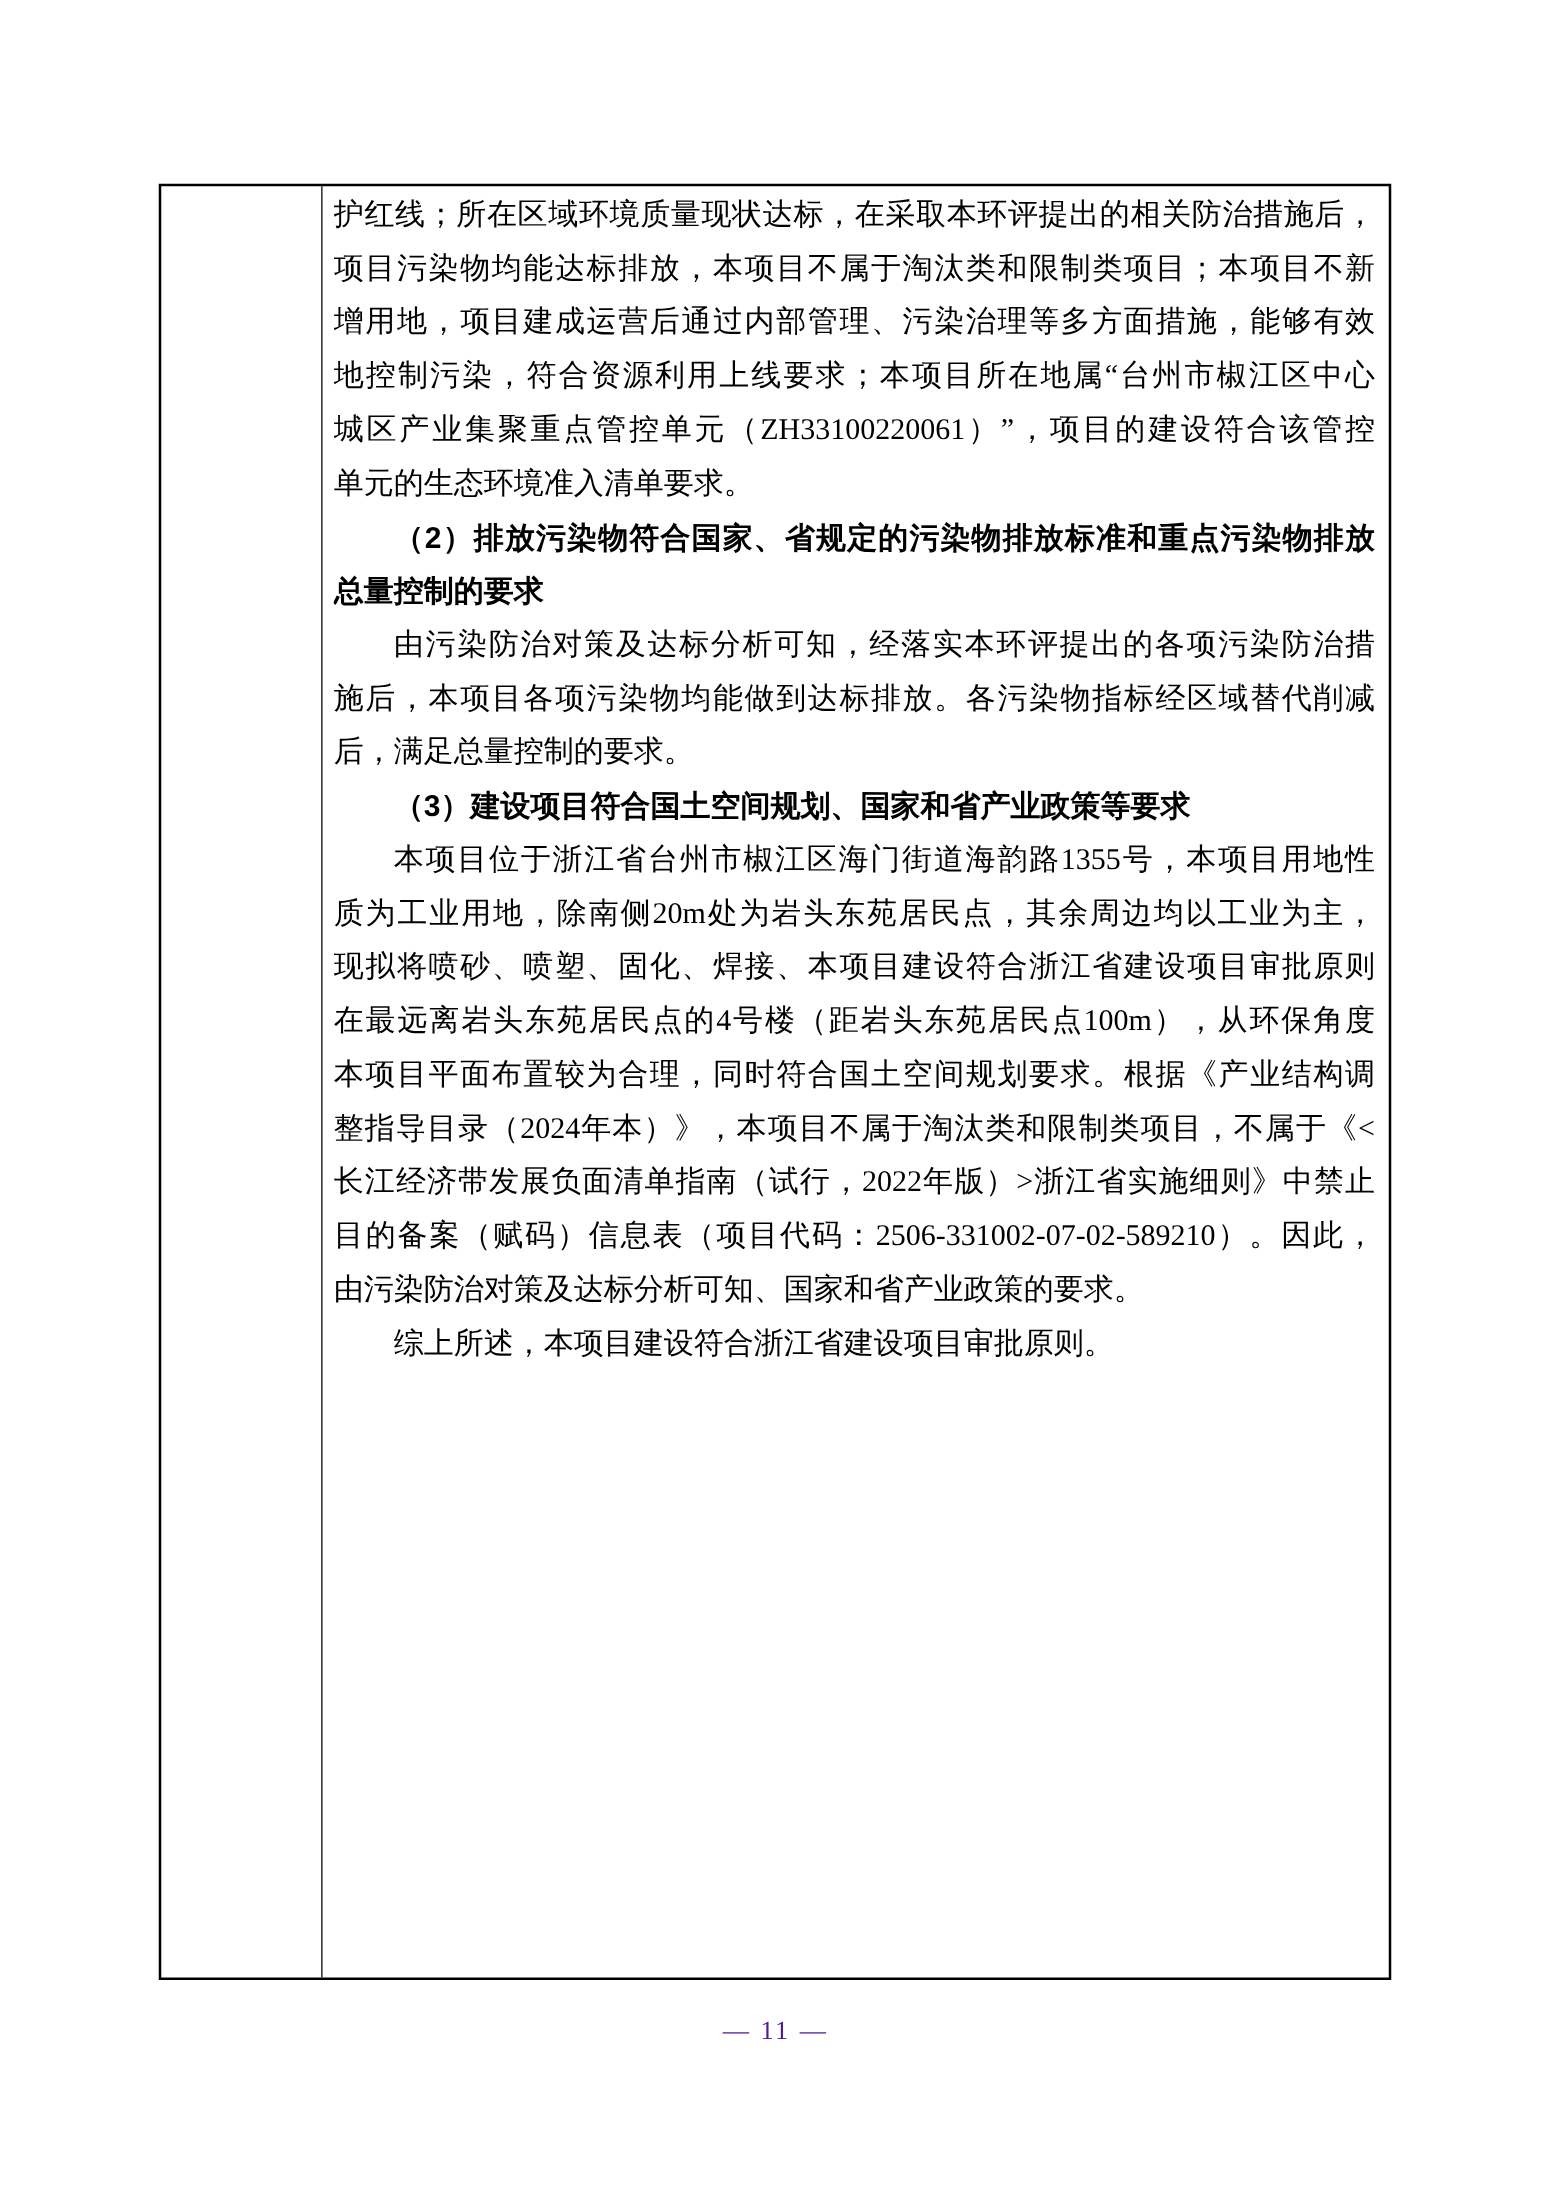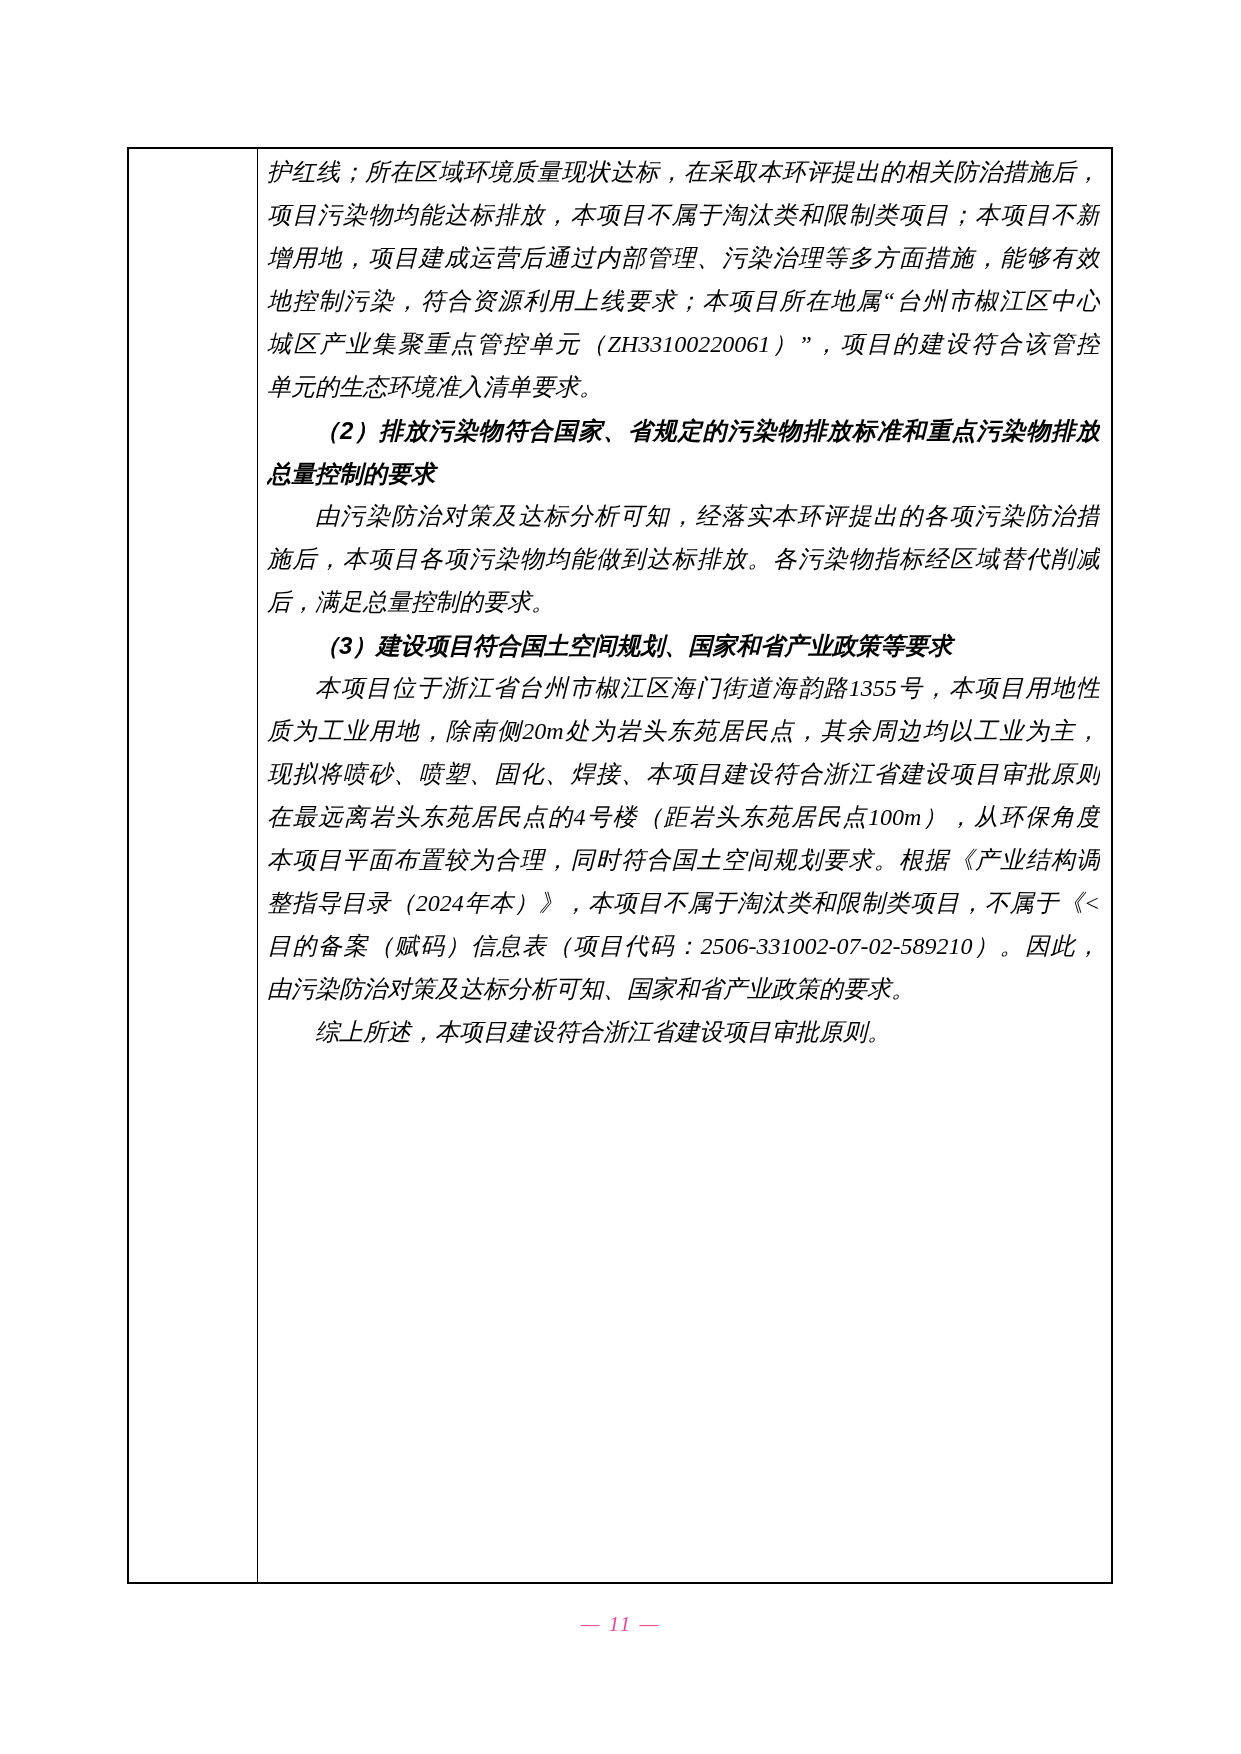--- a/index.html
+++ b/index.html
@@ -1,15 +1,15 @@
 <!DOCTYPE html>
 <html><head>
 <meta charset="utf-8">
 <style>
-  * { margin: 0; padding: 0; box-sizing: border-box; font-style: italic; }
+  * { margin: 0; padding: 0; box-sizing: border-box; }
   html, body { background: #ffffff; }
   body {
     width: 1241px;
     height: 1754px;
     position: relative;
     font-family: "Liberation Serif", "DejaVu Serif", serif;
     color: #000000;
   }
   .doc-table {
     position: absolute;
@@ -54,21 +54,21 @@
     position: absolute;
     left: 0;
     top: 1612px;
     width: 100%;
     text-align: center;
   }
   .page-number {
     font-size: 21px;
     letter-spacing: 2px;
     font-family: "Liberation Serif", "DejaVu Serif", serif;
-    color: #ec4899;
+    color: #4c1d95;
   }
 </style>
 </head>
 <body>
 
 <div class="doc-table">
   <div class="stub-cell"></div>
   <div class="text-cell">
 
   <div class="line">护红线；所在区域环境质量现状达标，在采取本环评提出的相关防治措施后，</div>
@@ -82,20 +82,21 @@
       <div class="line indent">由污染防治对策及达标分析可知，经落实本环评提出的各项污染防治措</div>
       <div class="line">施后，本项目各项污染物均能做到达标排放。各污染物指标经区域替代削减</div>
       <div class="line lastline">后，满足总量控制的要求。</div>
       <div class="line heading indent lastline">（3）建设项目符合国土空间规划、国家和省产业政策等要求</div>
       <div class="line indent">本项目位于浙江省台州市椒江区海门街道海韵路1355号，本项目用地性</div>
       <div class="line">质为工业用地，除南侧20m处为岩头东苑居民点，其余周边均以工业为主，</div>
       <div class="line">现拟将喷砂、喷塑、固化、焊接、本项目建设符合浙江省建设项目审批原则</div>
       <div class="line">在最远离岩头东苑居民点的4号楼（距岩头东苑居民点100m），从环保角度</div>
       <div class="line">本项目平面布置较为合理，同时符合国土空间规划要求。根据《产业结构调</div>
       <div class="line">整指导目录（2024年本）》，本项目不属于淘汰类和限制类项目，不属于《&lt;</div>
+      <div class="line">长江经济带发展负面清单指南（试行，2022年版）&gt;浙江省实施细则》中禁止</div>
       <div class="line">目的备案（赋码）信息表（项目代码：2506-331002-07-02-589210）。因此，</div>
       <div class="line lastline">由污染防治对策及达标分析可知、国家和省产业政策的要求。</div>
       <div class="line indent lastline">综上所述，本项目建设符合浙江省建设项目审批原则。</div>
     </div>
 </div>
 
 <div class="page-footer">
   <span class="page-number">— 11 —</span>
 </div>
 

